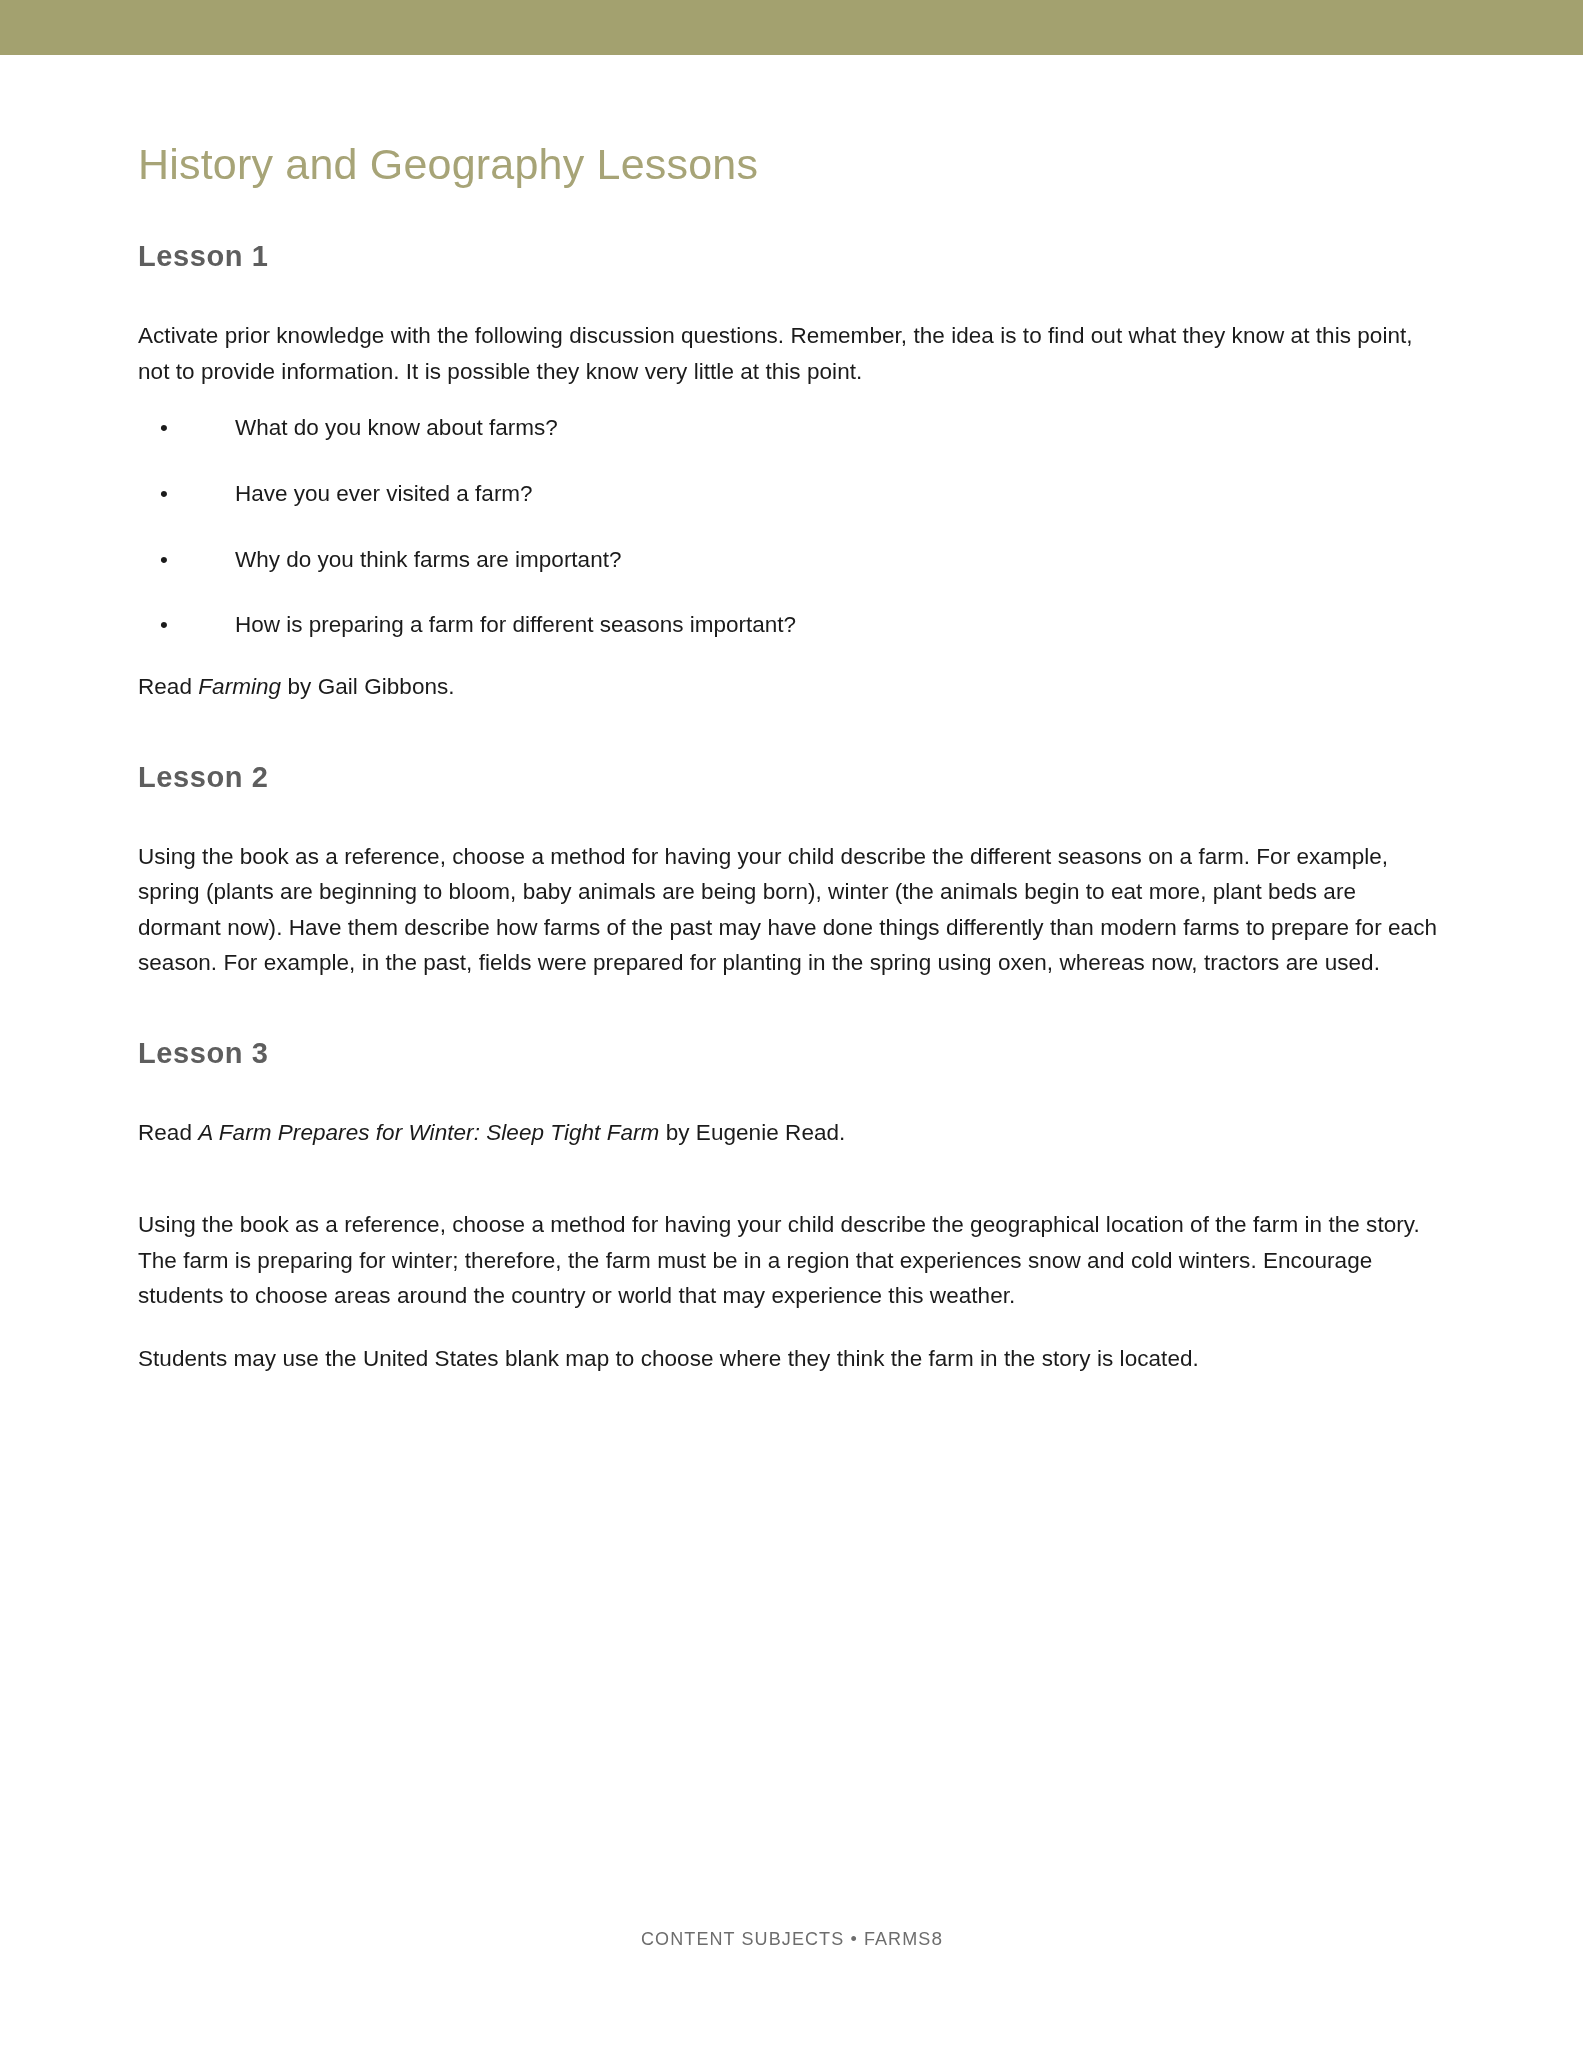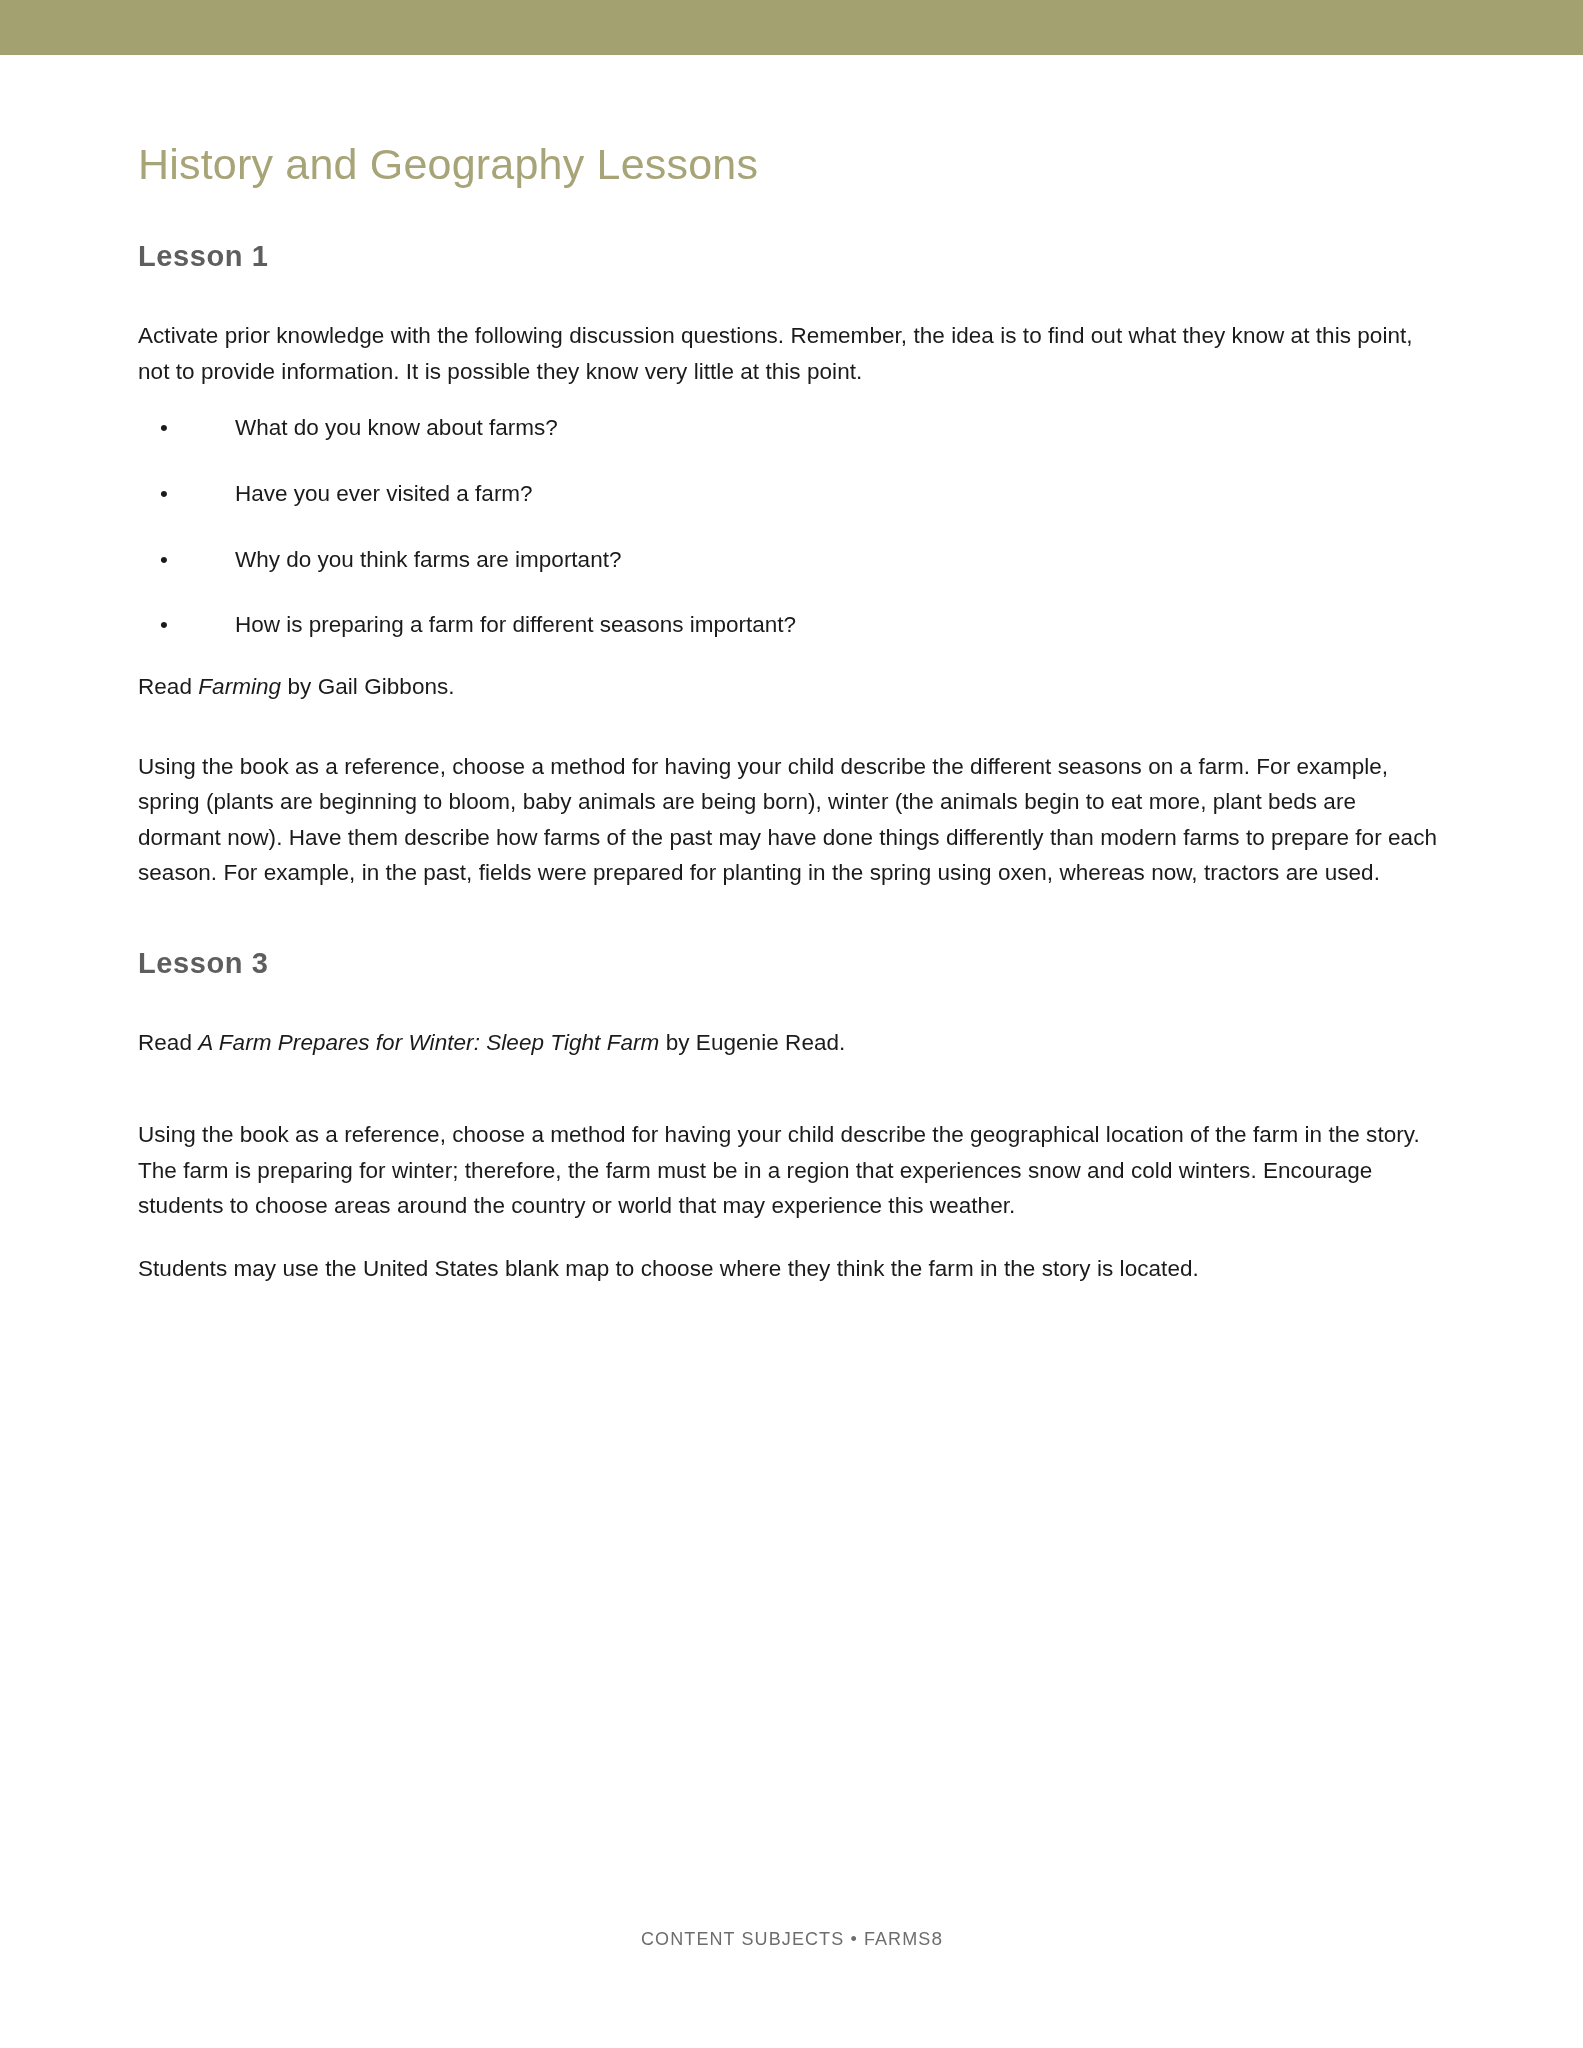--- a/index.html
+++ b/index.html
@@ -169,20 +169,21 @@
         <span>Why do you think farms are important?</span>
       </li>
       <li class="bullet-item">
         <span class="bullet-dot">•</span>
         <span>How is preparing a farm for different seasons important?</span>
       </li>
     </ul>
 
     <p class="body-text"><span>Read </span><em>Farming</em><span> by Gail Gibbons.</span></p>
 
+    <h2 class="lesson-heading tight-top">Lesson 2</h2>
 
     <p class="body-text gap-after-heading">Using the book as a reference, choose a method for having your child describe the different seasons on a farm. For example, spring (plants are beginning to bloom, baby animals are being born), winter (the animals begin to eat more, plant beds are dormant now). Have them describe how farms of the past may have done things differently than modern farms to prepare for each season. For example, in the past, fields were prepared for planting in the spring using oxen, whereas now, tractors are used.</p>
 
 
     <h2 class="lesson-heading tight-top">Lesson 3</h2>
 
     <p class="body-text gap-after-heading"><span>Read </span><em>A Farm Prepares for Winter: Sleep Tight Farm</em><span> by Eugenie Read.</span></p>
 
     <div class="spacer-blank"></div>
 

